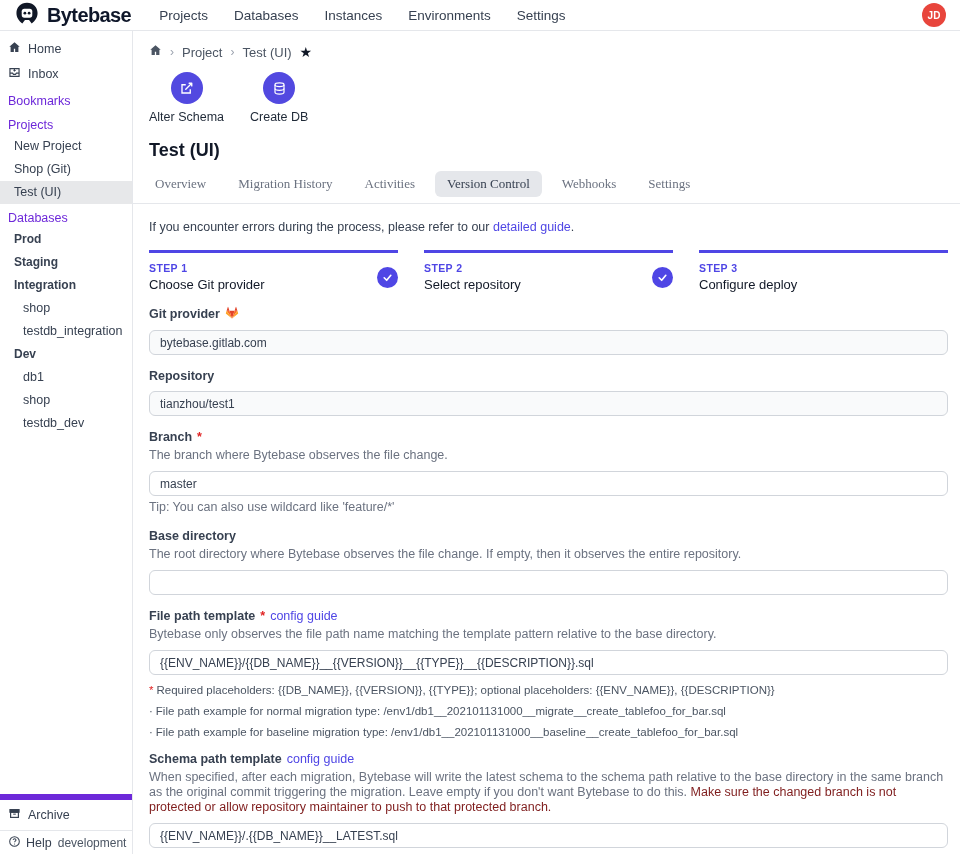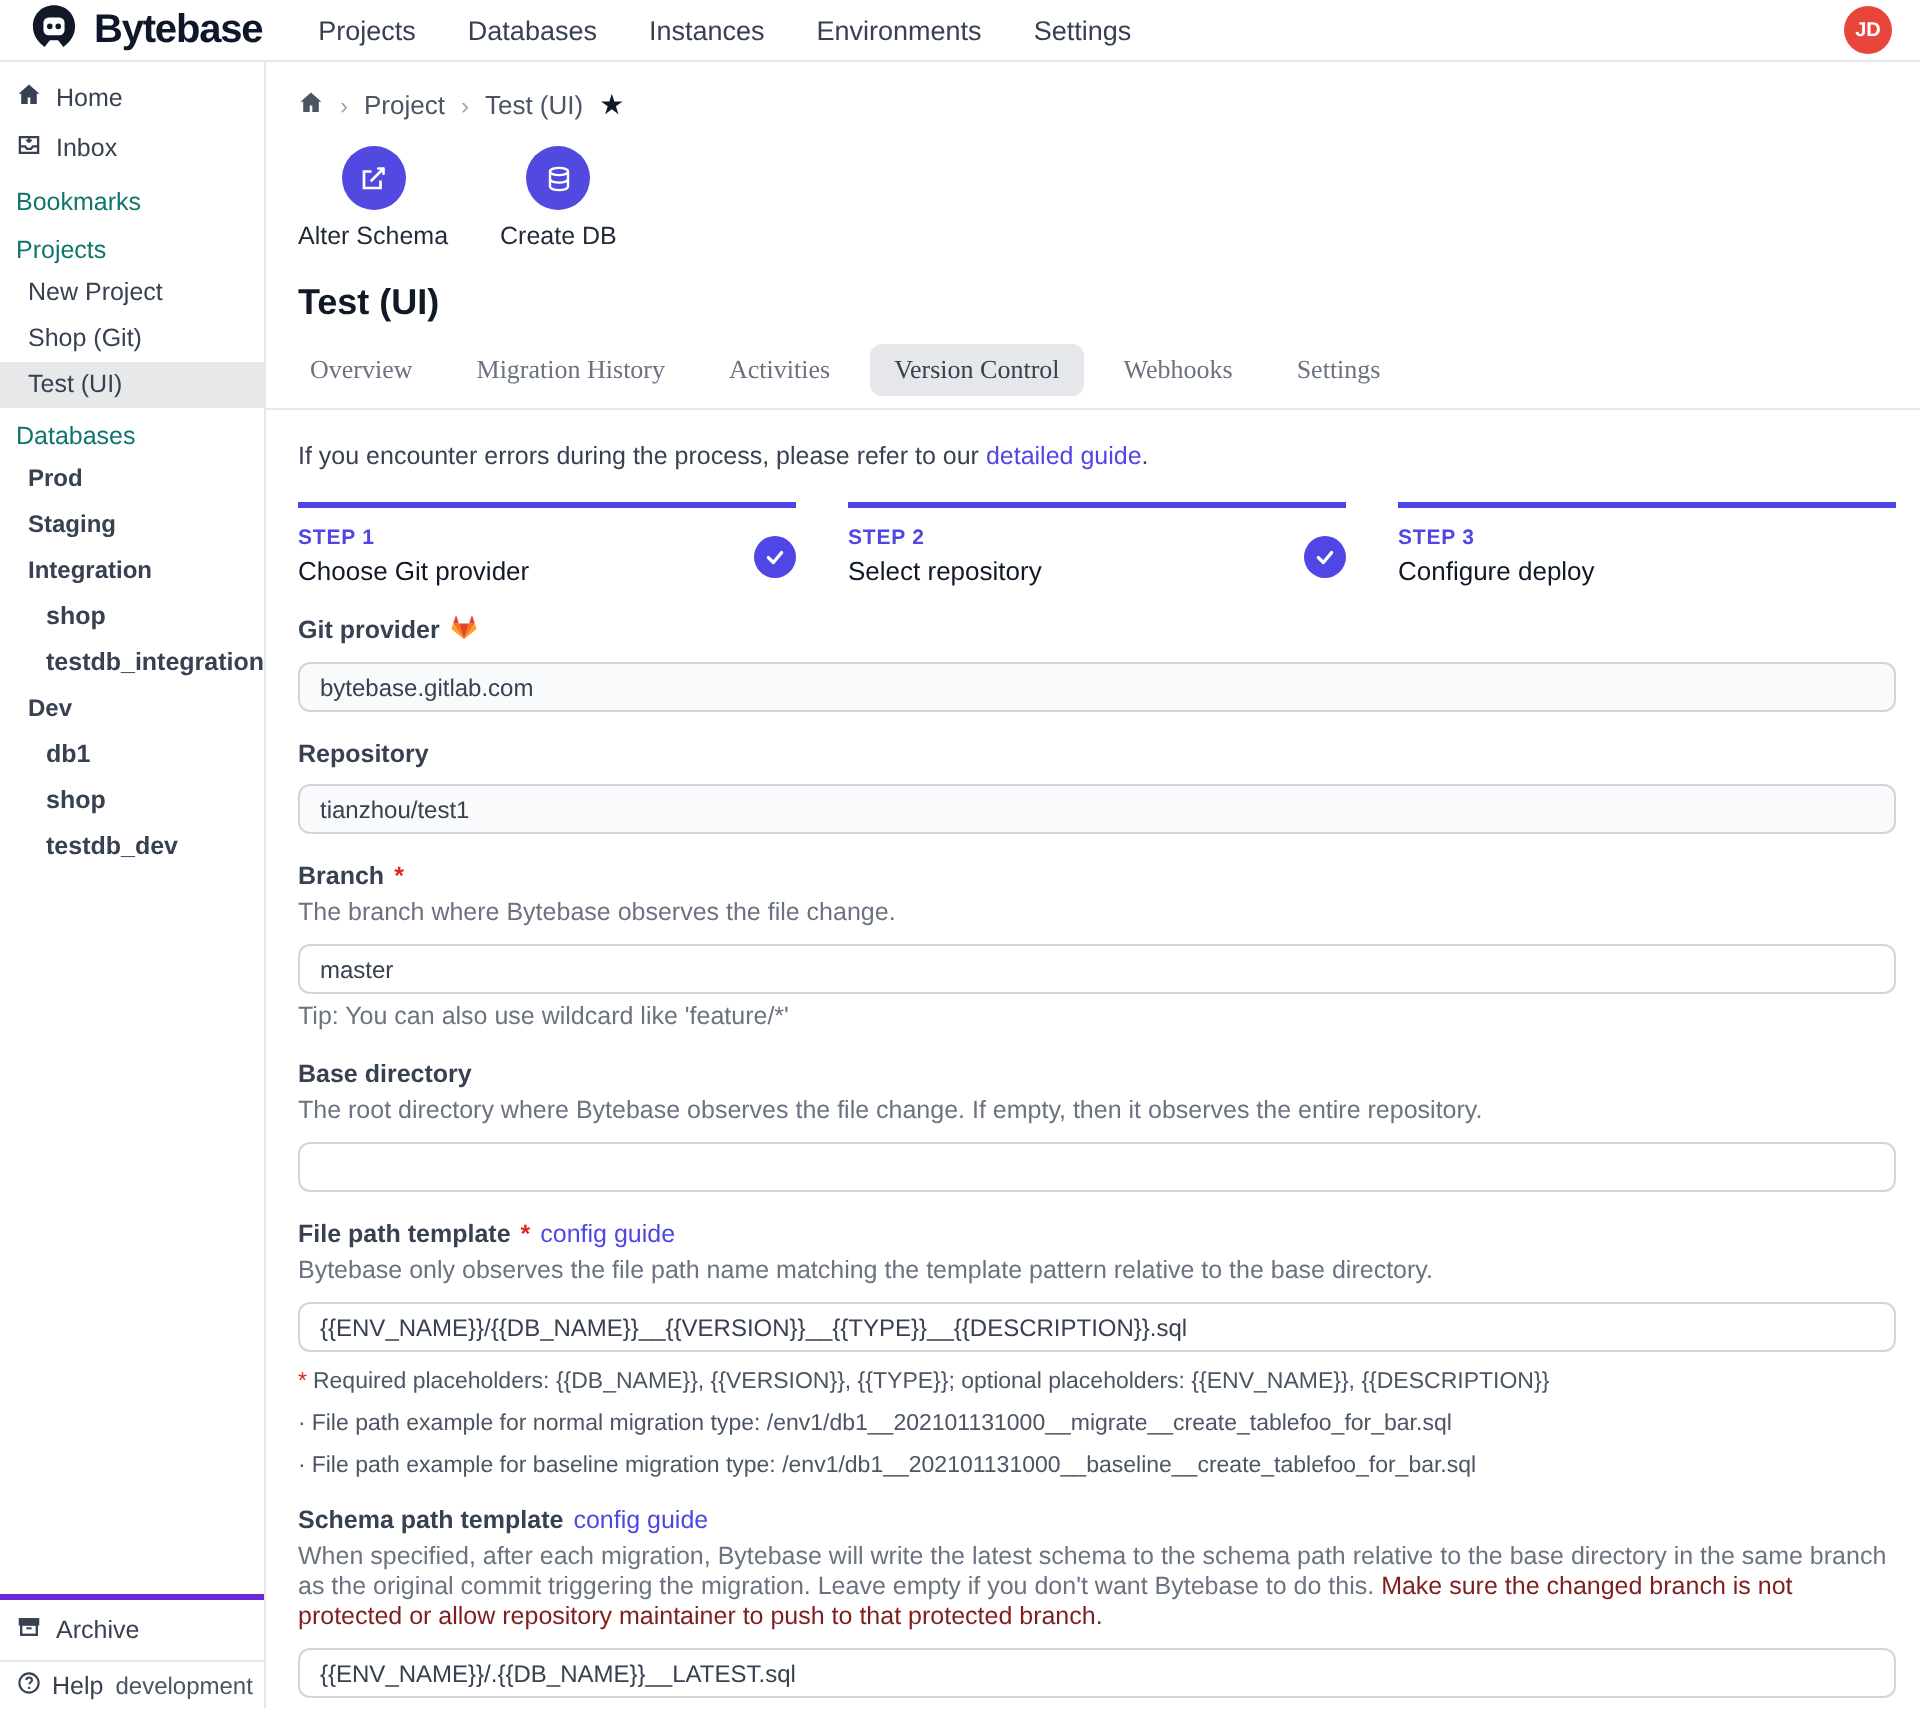--- a/index.html
+++ b/index.html
@@ -15,26 +15,26 @@
   .nav-spacer { flex:1; }
   .avatar { width:24px; height:24px; border-radius:50%; background:#e8453c; color:#fff;
     font-size:10px; font-weight:700; display:flex; align-items:center; justify-content:center; cursor:pointer; }
 
   
   .layout { display:flex; height:823px; }
   .sidebar { width:133px; border-right:1px solid #e5e7eb; display:flex; flex-direction:column; font-size:12.5px; }
   .side-scroll { flex:1; padding-top:6px; overflow:hidden; }
   .side-item { display:flex; align-items:center; gap:7px; padding:4px 8px; color:#374151; cursor:pointer; line-height:15px; }
   .side-item svg { flex:0 0 auto; }
-  .side-section { color:#0f766e; padding:7px 8px 3px 8px; }
+  .side-section { color:#6d28d9; padding:7px 8px 3px 8px; }
   .ind1 { padding-left:14px; }
-  .ind2 { padding-left:23px;font-weight:bold; }
+  .ind2 { padding-left:23px; }
   .env-name { font-weight:700; font-size:12px; color:#374151; }
   .selected { background:#e7e8ea; }
-  .side-bottom-row { border-top:3px solid #6d28d9; padding:7px 8px; display:flex; align-items:center; gap:7px; color:#374151; cursor:pointer; }
+  .side-bottom-row { border-top:6px solid #6d28d9; padding:7px 8px; display:flex; align-items:center; gap:7px; color:#374151; cursor:pointer; }
   .side-footer { border-top:1px solid #e5e7eb; height:24px; display:flex; align-items:center; padding:0 8px; gap:6px; }
   .side-footer .help { display:flex; align-items:center; gap:5px; color:#374151; cursor:pointer; }
   .dev-badge { margin-left:auto; color:#4b5563; font-size:12px; }
 
   
   .main { flex:1; overflow:hidden; display:flex; flex-direction:column; }
   .crumb { display:flex; align-items:center; gap:8px; padding:13px 16px 0 16px; color:#4b5563; font-size:13px; }
   .crumb .sep { color:#9ca3af; font-size:12px; }
   .crumb a { color:#4b5563; text-decoration:none; cursor:pointer; }
   .crumb .star { color:#111827; font-size:14px; cursor:pointer; }

